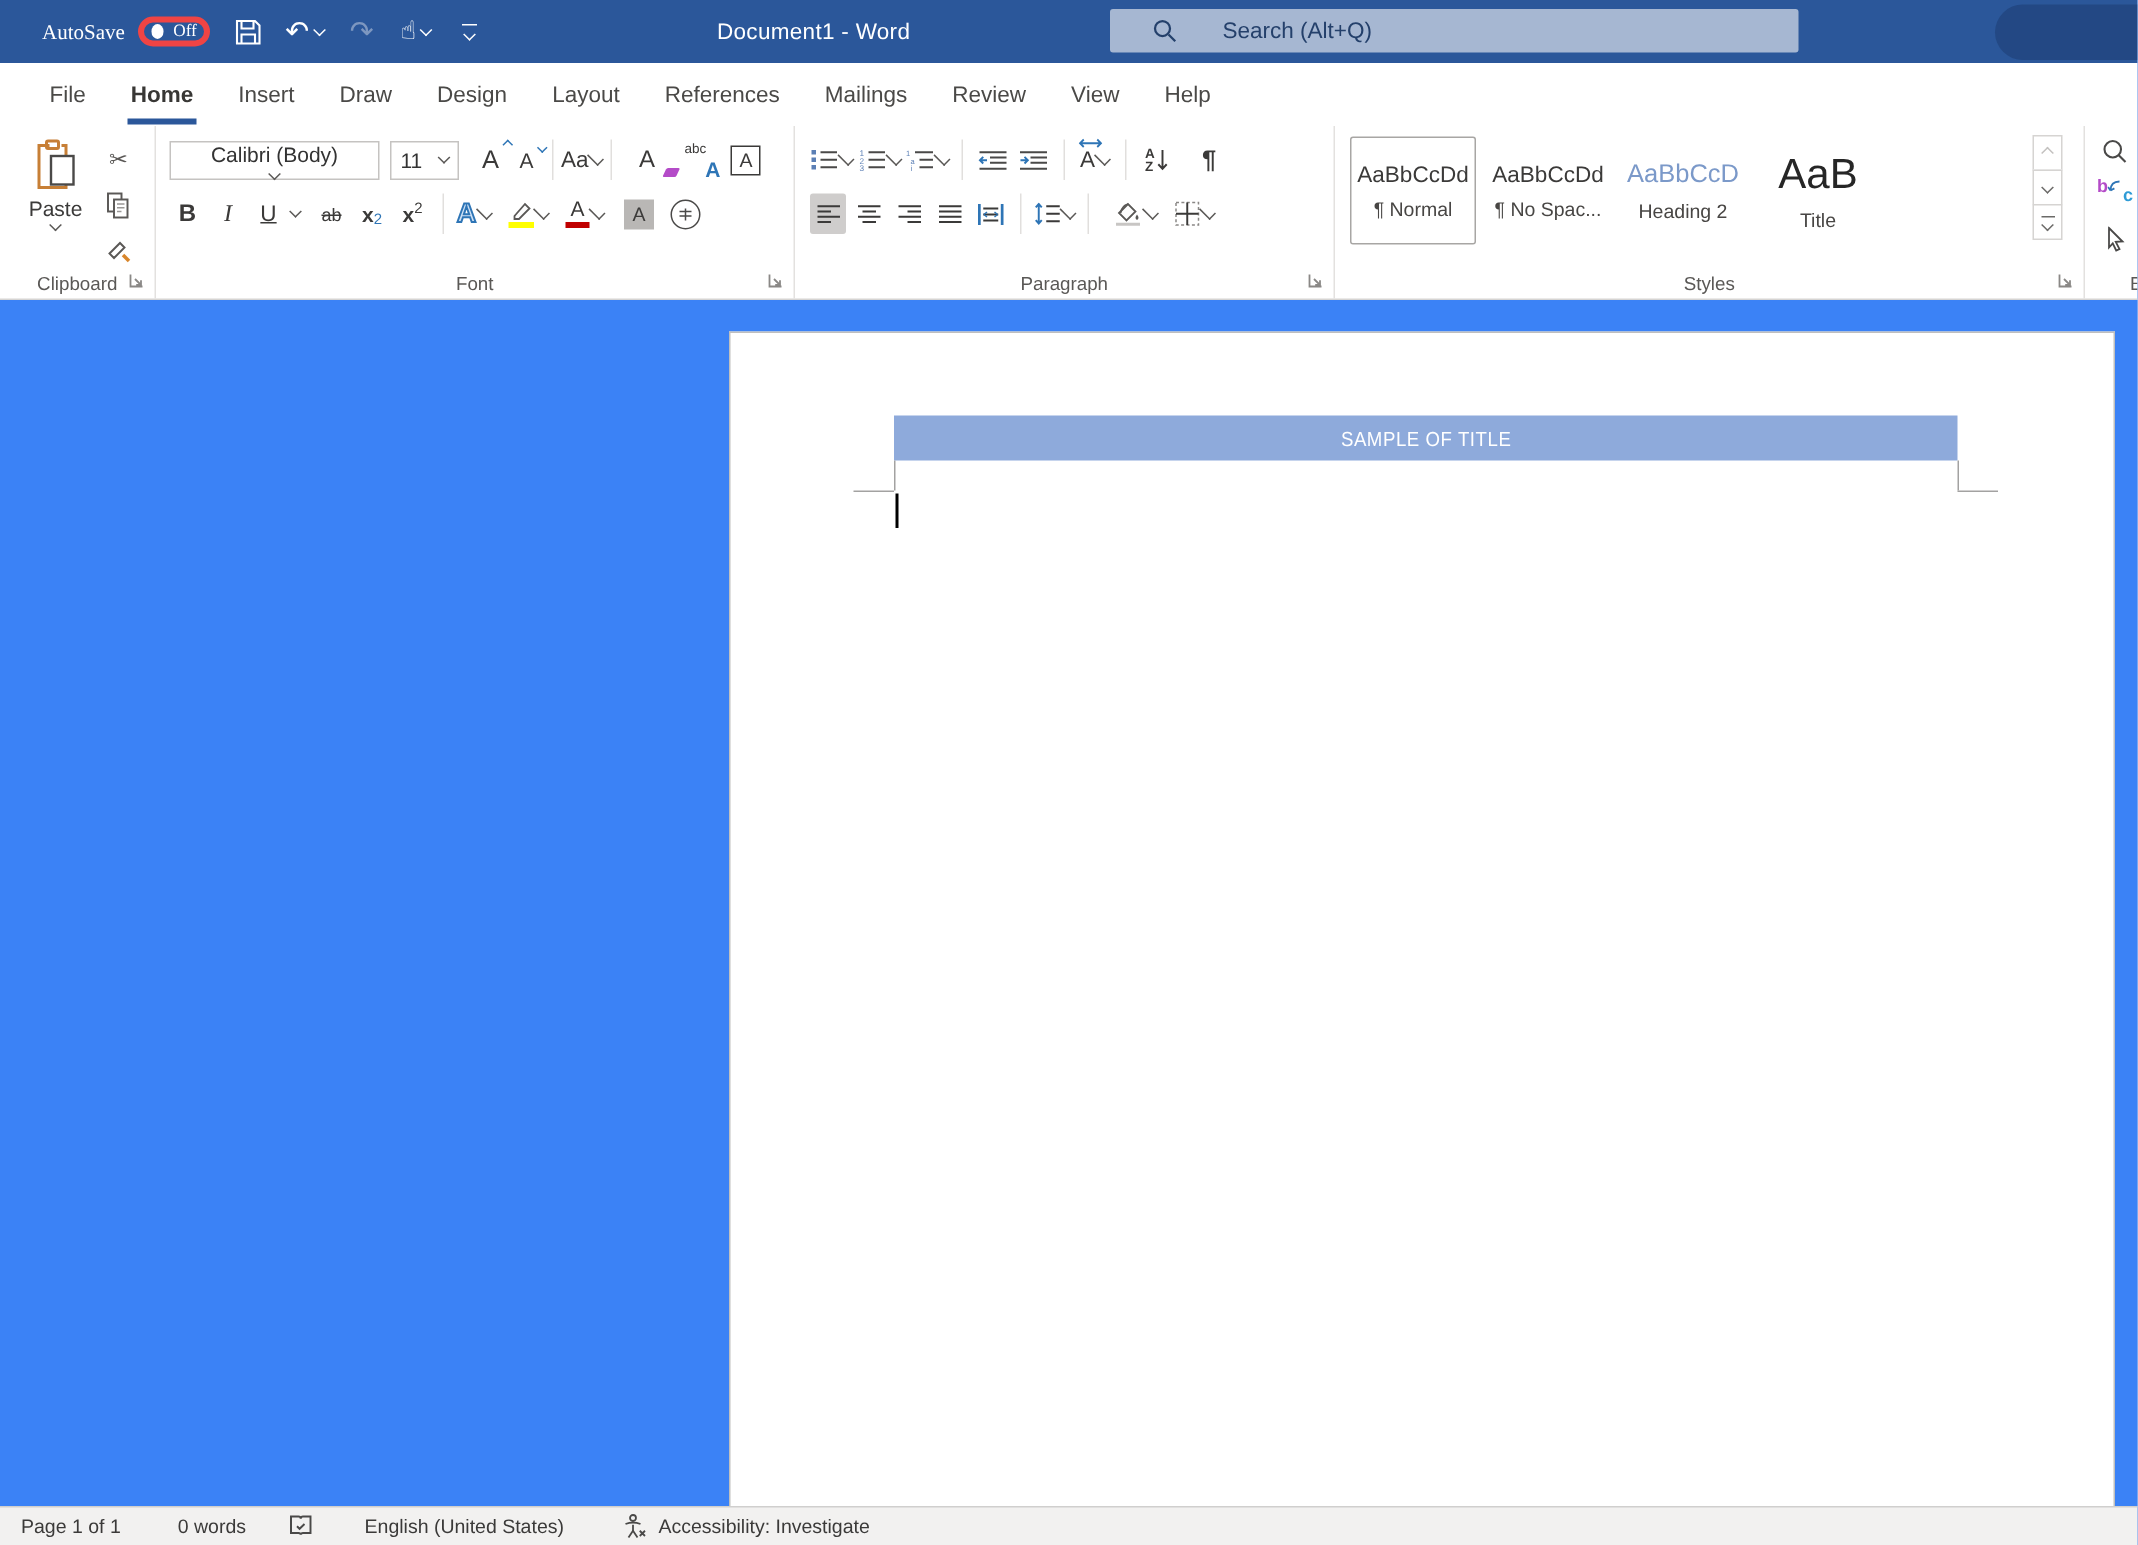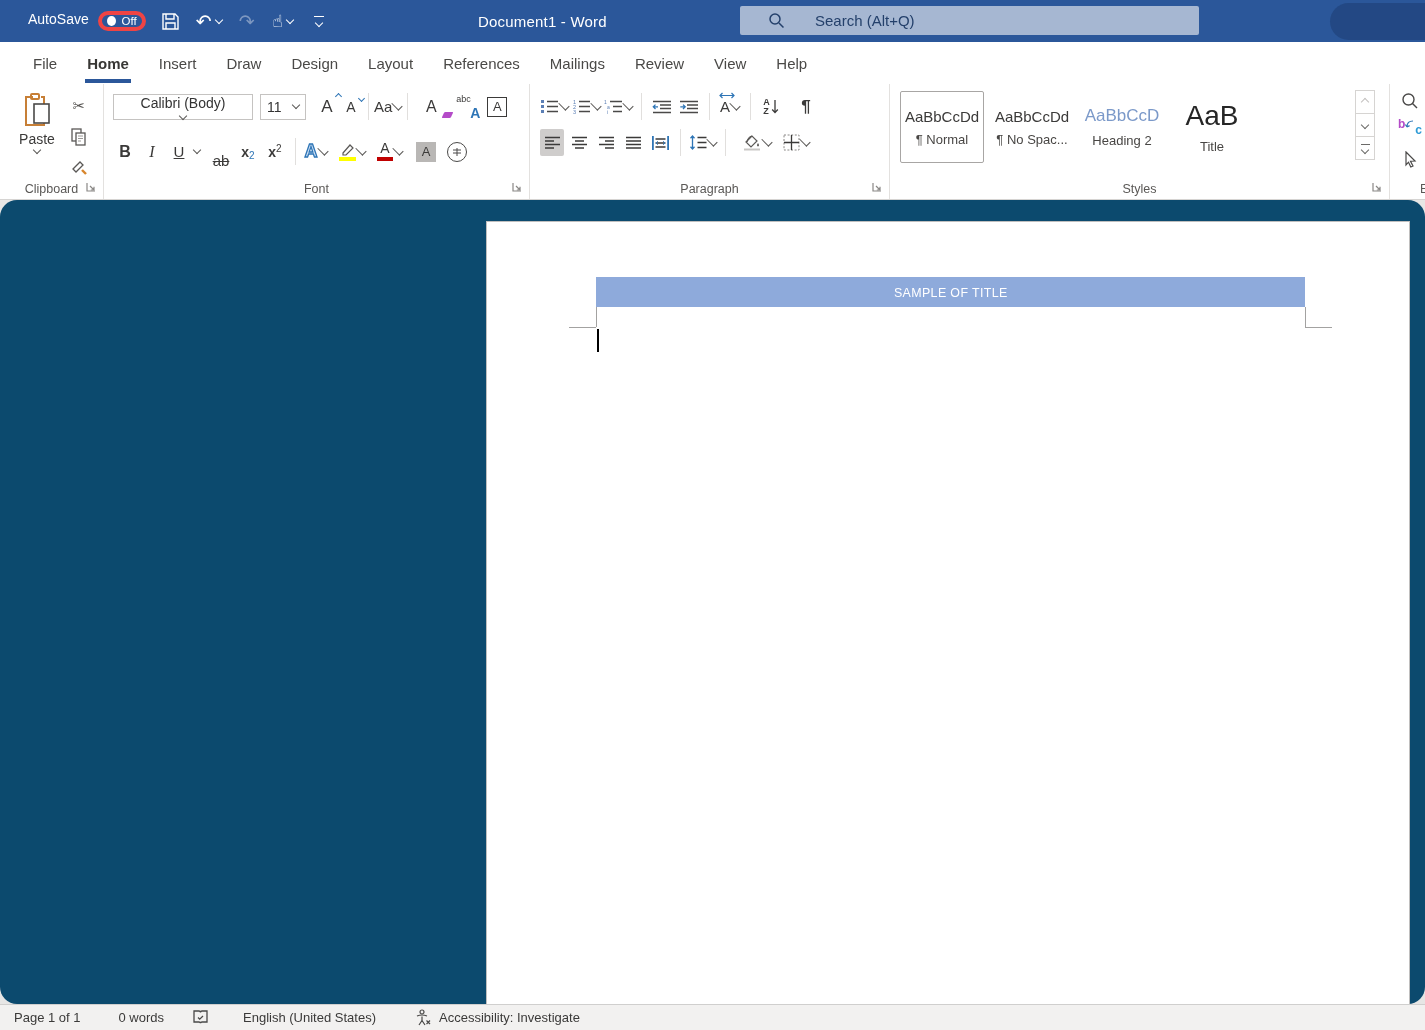--- a/index.html
+++ b/index.html
@@ -2,21 +2,21 @@
 <html><head>
 <meta charset="utf-8">
 <style>
   * { margin:0; padding:0; box-sizing:border-box; }
   html,body { width:1425px; height:1030px; overflow:hidden; }
   body { font-family:"Liberation Sans", sans-serif; background:#e7e6e5; position:relative; }
 
   
   .titlebar { position:relative; height:42px; background:#2b579a; color:#fff; }
   .qat { position:absolute; left:28px; top:0; height:42px; display:flex; align-items:center; gap:14px; }
-  .autosave { display:flex; align-items:flex-start; gap:9px; font-size:14px; }
+  .autosave { display:flex; align-items:flex-end; gap:9px; font-size:14px;font-family:Liberation Serif, serif; }
   .pill { width:48px; height:20px; border:4px solid #ef4444; border-radius:10px; display:flex; align-items:center; gap:6px; padding:0 5px; cursor:pointer; }
   .pill .dot { width:10px; height:10px; border-radius:50%; background:#fff; }
   .pill .off { font-size:11.5px; color:#fff; }
   .tb-btn { min-width:22px; height:26px; display:flex; align-items:center; justify-content:center; gap:4px; }
   .glyph { font-family:"DejaVu Sans", sans-serif; }
   .chev-w, .chev-d { width:6px; height:6px; border-right:1.4px solid #fff; border-bottom:1.4px solid #fff; transform:rotate(45deg); margin-top:-3px; }
   .chev-d { border-color:#5a5856; }
   .qat-more { display:flex; flex-direction:column; align-items:center; }
   .qat-more .bar { width:10px; height:0; border-top:1.4px solid #fff; margin-bottom:2px; }
   .doc-title { position:absolute; left:478px; top:0; height:42px; display:flex; align-items:center; font-size:15px; letter-spacing:.2px; }
@@ -54,21 +54,21 @@
   .combo { height:26px; border:1px solid #c5c3c1; background:#fff; display:flex; align-items:center; justify-content:space-between; padding:0 6px; font-size:14px; color:#333; cursor:pointer; }
   .combo.name { width:140px;flex-direction:column; }
   .combo.size { width:46px; margin-left:7px; }
   .bigA { font-size:17px; font-weight:400; color:#3b3a39; position:relative; }
   .supchev { position:absolute; top:-3px; right:-8px; width:5px; height:5px; border-right:1.4px solid #2e75b6; border-bottom:1.4px solid #2e75b6; }
   .supchev.up { transform:rotate(-135deg); }
   .supchev.down { transform:rotate(45deg); }
   .b-bold { font-weight:700; font-size:16px; }
   .b-italic { font-family:"Liberation Serif", serif; font-style:italic; font-size:16px; }
   .b-under { text-decoration:underline; font-size:15px; }
-  .b-strike { text-decoration:line-through; font-size:15px;margin-top:18px; }
+  .b-strike { text-decoration:line-through; font-size:12px; }
   .subnum { font-size:10px; color:#2e75b6; margin-top:7px; }
   .supnum { font-size:10px; color:#3b3a39; margin-bottom:7px; }
   .fx-a { font-size:18px; font-weight:700; color:#cfe1f5; -webkit-text-stroke:1.3px #2e75b6; }
   .hl-wrap, .fc-wrap { display:flex; flex-direction:column; align-items:center; justify-content:center; }
   .hl-bar { width:17px; height:4px; background:#ffff00; margin-top:1px; }
   .fc-a { font-size:14px; font-weight:400; color:#3b3a39; line-height:13px; }
   .fc-bar { width:16px; height:4px; background:#c00000; margin-top:2px; }
   .shade-a { width:20px; height:20px; background:#b9b7b5; display:flex; align-items:center; justify-content:center; font-size:13px; color:#3b3a39; }
   .border-a { width:20px; height:20px; border:1px solid #3b3a39; display:flex; align-items:center; justify-content:center; font-size:13px; color:#3b3a39; }
   .enclose { width:20px; height:20px; border:1.4px solid #4a4948; border-radius:50%; display:flex; align-items:center; justify-content:center; }
@@ -104,21 +104,21 @@
 
   
   .g-edit { flex:1; border-right:none; overflow:hidden; }
   .edit-col { position:absolute; left:8px; top:6px; display:flex; flex-direction:column; gap:7px; }
   .repl { display:flex; align-items:flex-start; font-size:12px; font-weight:700; line-height:10px; cursor:pointer; }
   .repl .b { color:#b44bc8; }
   .repl .c { color:#2e9bd6; margin-top:6px; }
   .g-edit .glabel { text-align:left; padding-left:30px; }
 
   
-  .docarea { position:relative; height:804px; background:#0c4a6e;border-radius:17px; }
+  .docarea { position:relative; height:804px; background:#3b82f6; }
   .page { position:absolute; left:486px; top:21px; width:924px; height:783px; background:#fff; border:1px solid #c0bfbe; border-bottom:none; }
   .banner { position:absolute; left:109px; top:55px; width:709px; height:30px; background:#8eaadb; display:flex; align-items:center; justify-content:center; cursor:text; }
   .banner span { color:#fff; font-size:13.5px; letter-spacing:.4px; display:inline-block; transform:scaleX(.92); }
   .cropmark { position:absolute; background:#a3a2a1; }
   .caret { position:absolute; left:110px; top:107px; width:1.5px; height:23px; background:#000; }
 
   
   .statusbar { position:absolute; left:0; bottom:0; width:1425px; height:26px; background:#f2f1f0; border-top:1px solid #d0cfce; display:flex; align-items:center; font-size:13px; color:#3b3a39; padding-left:14px; }
   .sb-item { display:flex; align-items:center; gap:7px; cursor:pointer; }
 </style>

